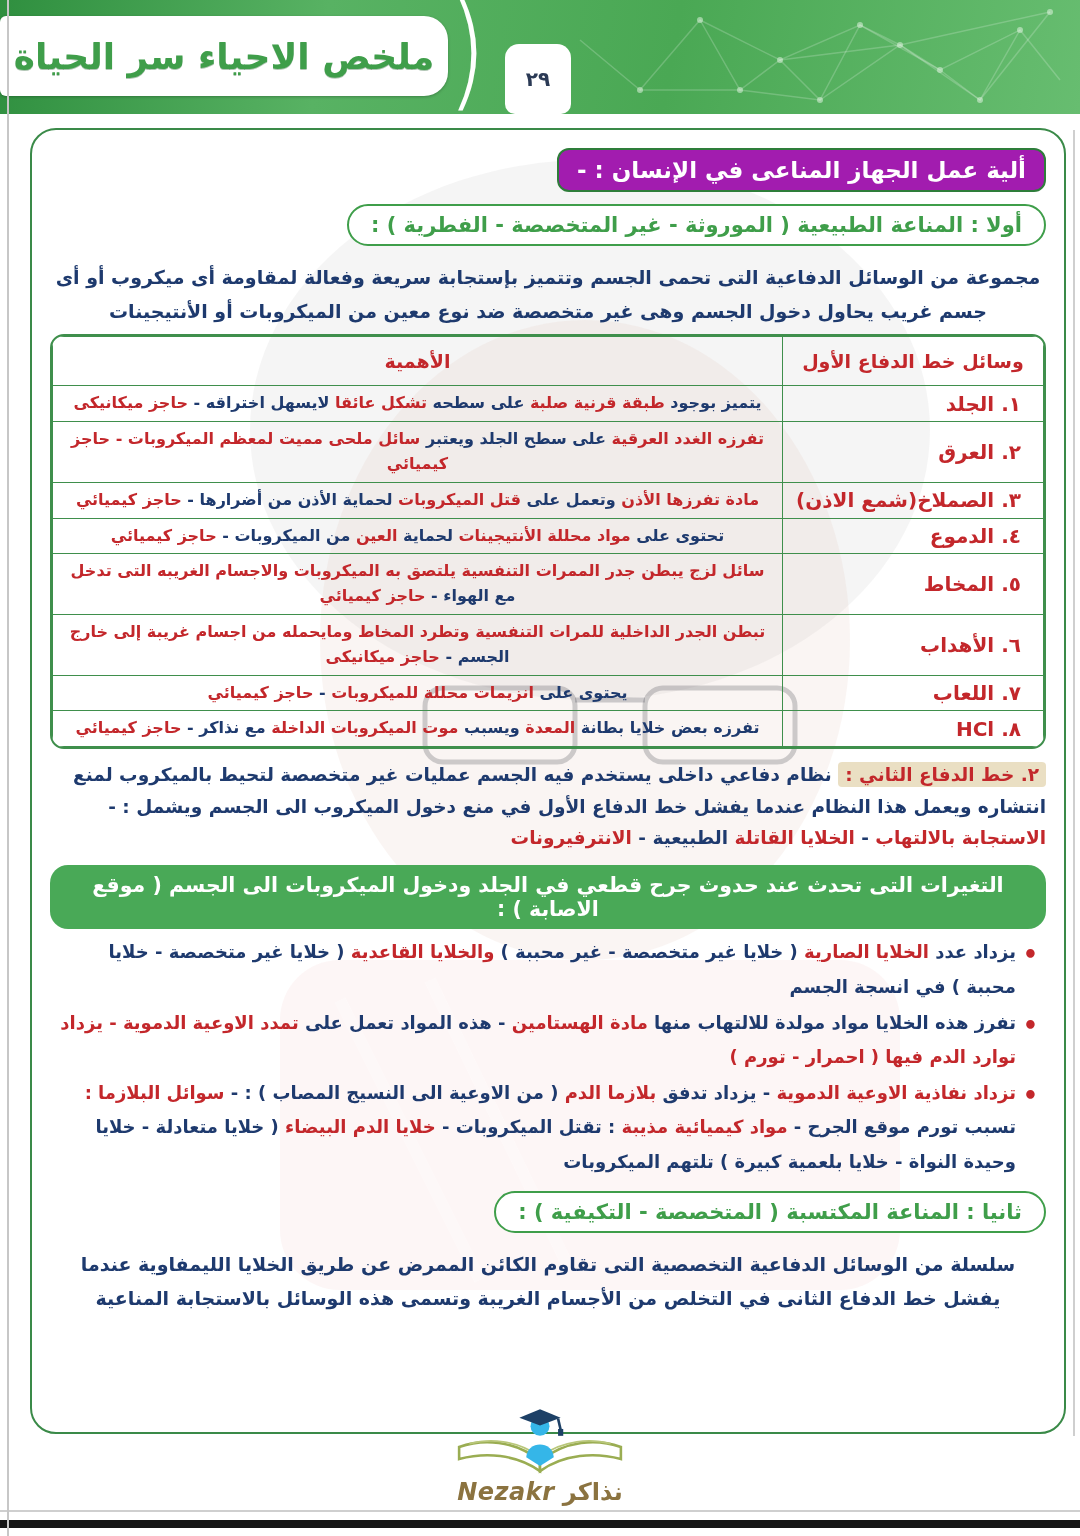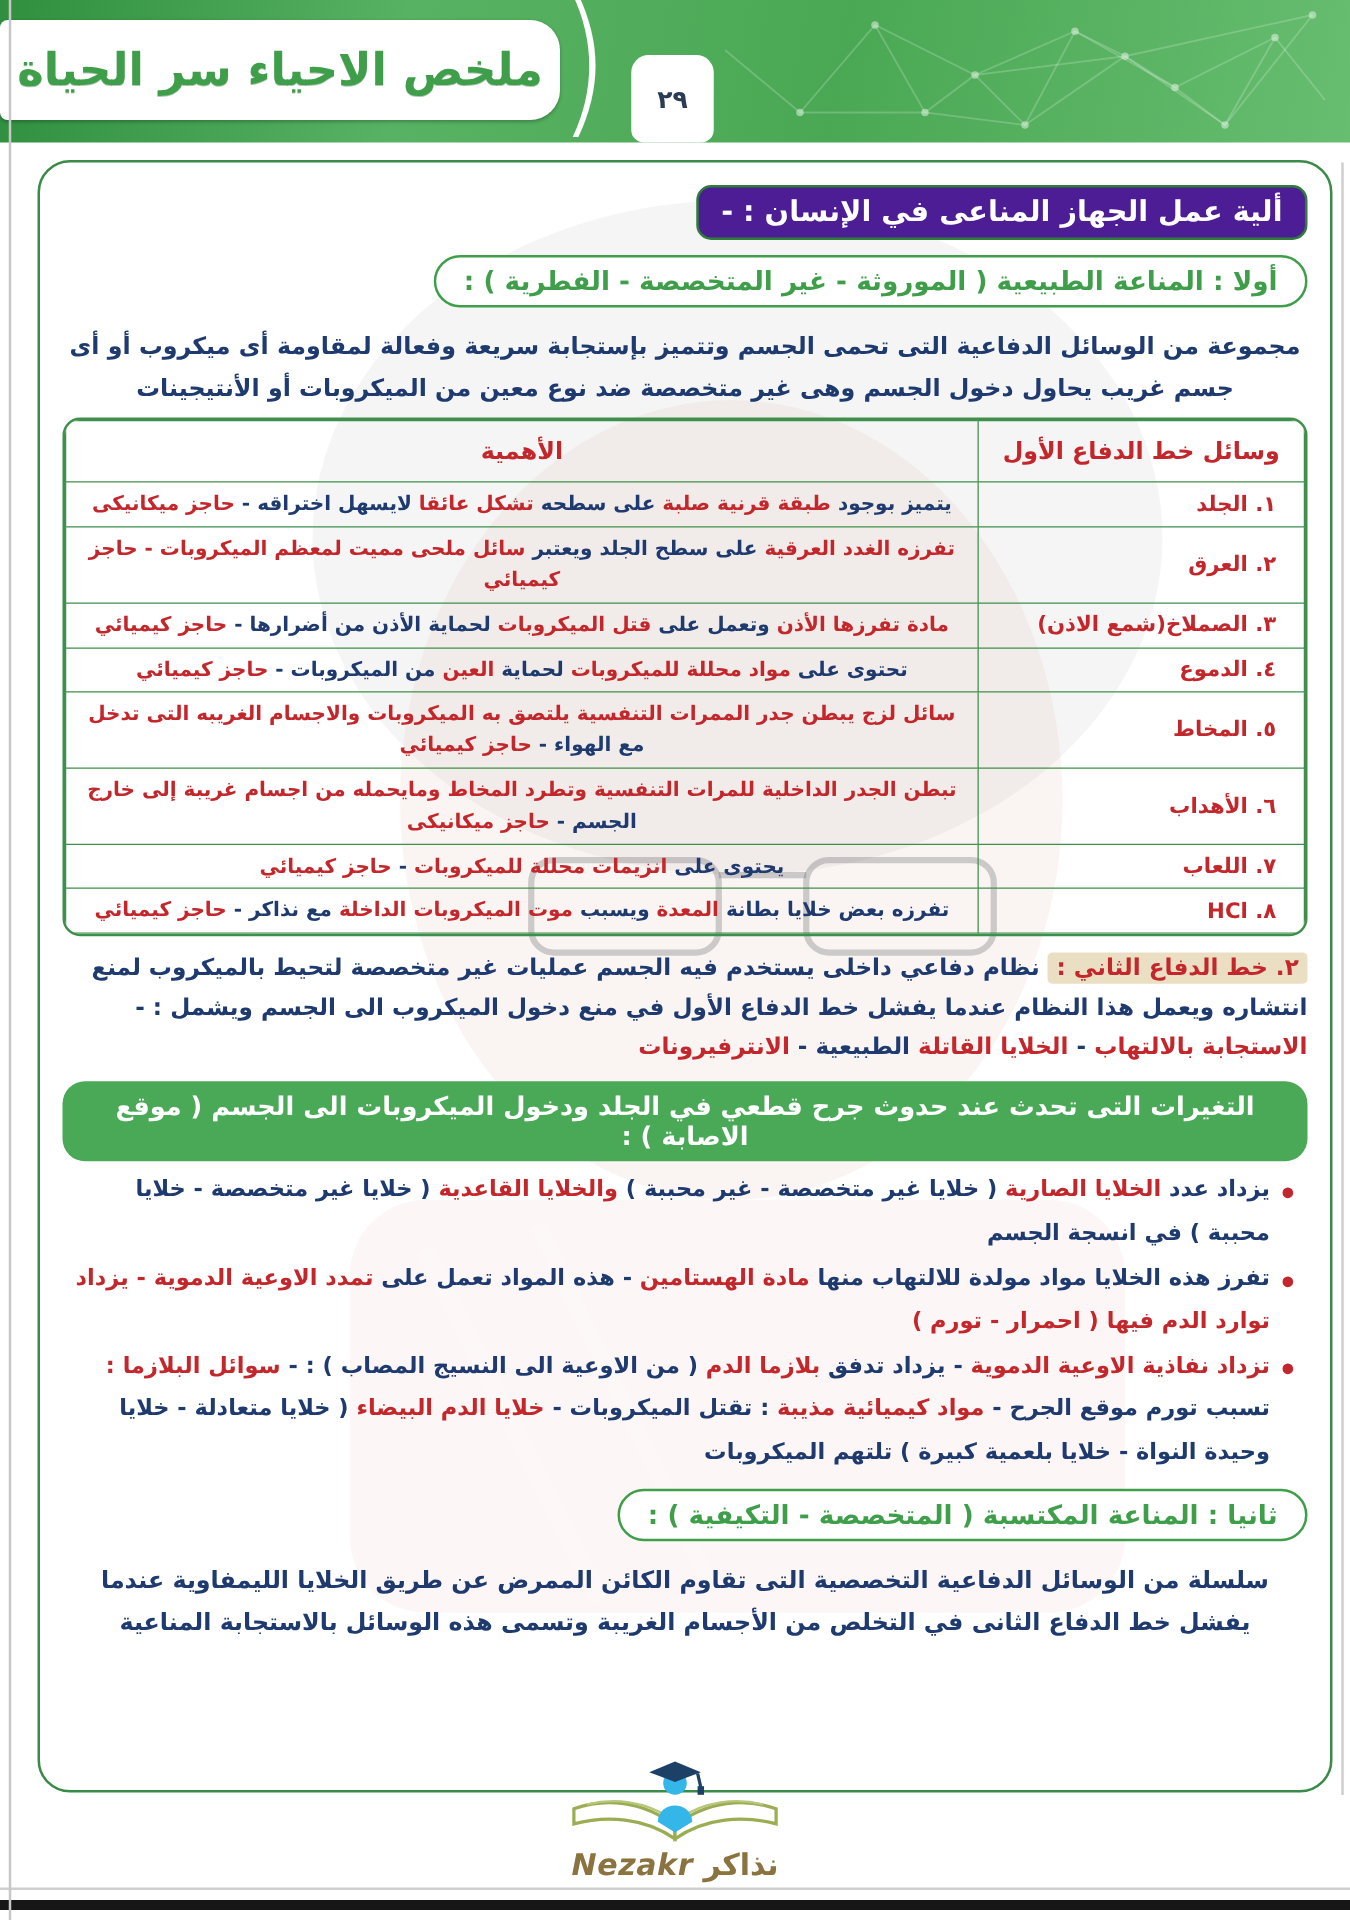--- a/index.html
+++ b/index.html
@@ -20,34 +20,34 @@
   .paren{position:absolute;top:-14px;left:442px;color:#ffffff;font-size:128px;font-weight:300;
          line-height:128px;transform:scaleX(.8);}
   .page-tab{position:absolute;top:44px;left:505px;width:66px;height:70px;background:#ffffff;
             border-radius:14px 14px 10px 10px;display:flex;align-items:center;justify-content:center;}
   .page-num{color:#2b3a55;font-size:20px;font-weight:700;}
   
   .watermark{position:absolute;inset:0;z-index:0;pointer-events:none;}
   
   .frame{position:absolute;top:128px;left:30px;width:1036px;height:1306px;box-sizing:border-box;
          border:2px solid #3a8a48;border-radius:26px;padding:12px 18px;z-index:2;overflow:hidden;}
-  .title-pill{background:#4c1d95;border:2px solid #2e7d3a;color:#fff;font-size:23px;font-weight:700;
+  .title-pill{background:#a21caf;border:2px solid #2e7d3a;color:#fff;font-size:23px;font-weight:700;
               padding:7px 18px;border-radius:12px;width:fit-content;margin:6px 0 0 0;}
   .sub-pill{background:#fff;border:2.5px solid #3f9e4a;color:#3f9e4a;font-size:21px;font-weight:700;
             padding:7px 22px;border-radius:24px;width:fit-content;margin:12px 0 0 0;}
   .def{color:#1e3a6e;font-size:19px;font-weight:700;text-align:center;margin:14px 4px 0;line-height:1.8;}
   .def-line{font-size:18.5px;font-weight:700;color:#1e3a6e;margin:10px 0 8px;line-height:1.7;text-align:right;}
   .hl{background:#eadfc3;color:#c3272b;padding:2px 7px;border-radius:4px;}
   
   .table-frame{border:2px solid #3f8f4c;border-radius:14px;overflow:hidden;margin:6px 0;}
   table{width:100%;border-collapse:collapse;}
   th,td{border:1.5px solid #3f8f4c;padding:5px 10px;}
   th{color:#c3272b;font-size:19px;font-weight:700;height:38px;text-align:center;}
   th.means-h{width:240px;}
-  td.means{color:#c3272b;font-size:17px;font-weight:700;text-align:right;padding-right:22px;vertical-align:middle;}
+  td.means{color:#c3272b;font-size:20px;font-weight:700;text-align:right;padding-right:22px;vertical-align:middle;}
   td.imp{font-size:16px;font-weight:700;text-align:center;line-height:1.55;}
   .c-n{color:#1e3a6e;} .c-r{color:#c3272b;}
   
   .green-heading{background:#49a957;color:#fff;font-size:20.5px;font-weight:700;text-align:center;
                  width:fit-content;margin:12px auto 6px;padding:8px 42px;border-radius:18px;}
   .bullets{list-style:none;margin:4px 6px 0;padding:0;font-size:18px;font-weight:700;line-height:1.9;text-align:right;}
   .bullets li{position:relative;padding-right:24px;margin-bottom:2px;}
   .bullets li::before{content:"•";color:#c3272b;position:absolute;right:2px;top:-2px;font-size:24px;}
   
   .logo{position:absolute;left:50%;transform:translateX(-50%);bottom:30px;width:260px;text-align:center;z-index:3;}
@@ -131,21 +131,21 @@
             <tr>
               <td class="means">٢. العرق</td>
               <td class="imp"><span class="c-r">تفرزه الغدد العرقية </span><span class="c-n">على سطح الجلد ويعتبر </span><span class="c-r">سائل ملحى مميت لمعظم الميكروبات - حاجز كيميائي</span></td>
             </tr>
             <tr>
               <td class="means">٣. الصملاخ(شمع الاذن)</td>
               <td class="imp"><span class="c-r">مادة تفرزها الأذن </span><span class="c-n">وتعمل على </span><span class="c-r">قتل الميكروبات </span><span class="c-n">لحماية الأذن من أضرارها - </span><span class="c-r">حاجز كيميائي</span></td>
             </tr>
             <tr>
               <td class="means">٤. الدموع</td>
-              <td class="imp"><span class="c-n">تحتوى على </span><span class="c-r">مواد محللة للميكروبات </span><span class="c-n">لحماية </span><span class="c-r">العين </span><span class="c-n">من الميكروبات - </span><span class="c-r">حاجز كيميائي</span></td>
+              <td class="imp"><span class="c-n">تحتوى على </span><span class="c-r">مواد محللة الأنتيجينات </span><span class="c-n">لحماية </span><span class="c-r">العين </span><span class="c-n">من الميكروبات - </span><span class="c-r">حاجز كيميائي</span></td>
             </tr>
             <tr>
               <td class="means">٥. المخاط</td>
               <td class="imp"><span class="c-r">سائل لزج يبطن جدر الممرات التنفسية يلتصق به الميكروبات والاجسام الغريبه التى تدخل </span><span class="c-n">مع الهواء - </span><span class="c-r">حاجز كيميائي</span></td>
             </tr>
             <tr>
               <td class="means">٦. الأهداب</td>
               <td class="imp"><span class="c-r">تبطن الجدر الداخلية للمرات التنفسية وتطرد المخاط ومايحمله من اجسام غريبة إلى خارج </span><span class="c-n">الجسم - </span><span class="c-r">حاجز ميكانيكى</span></td>
             </tr>
             <tr>

